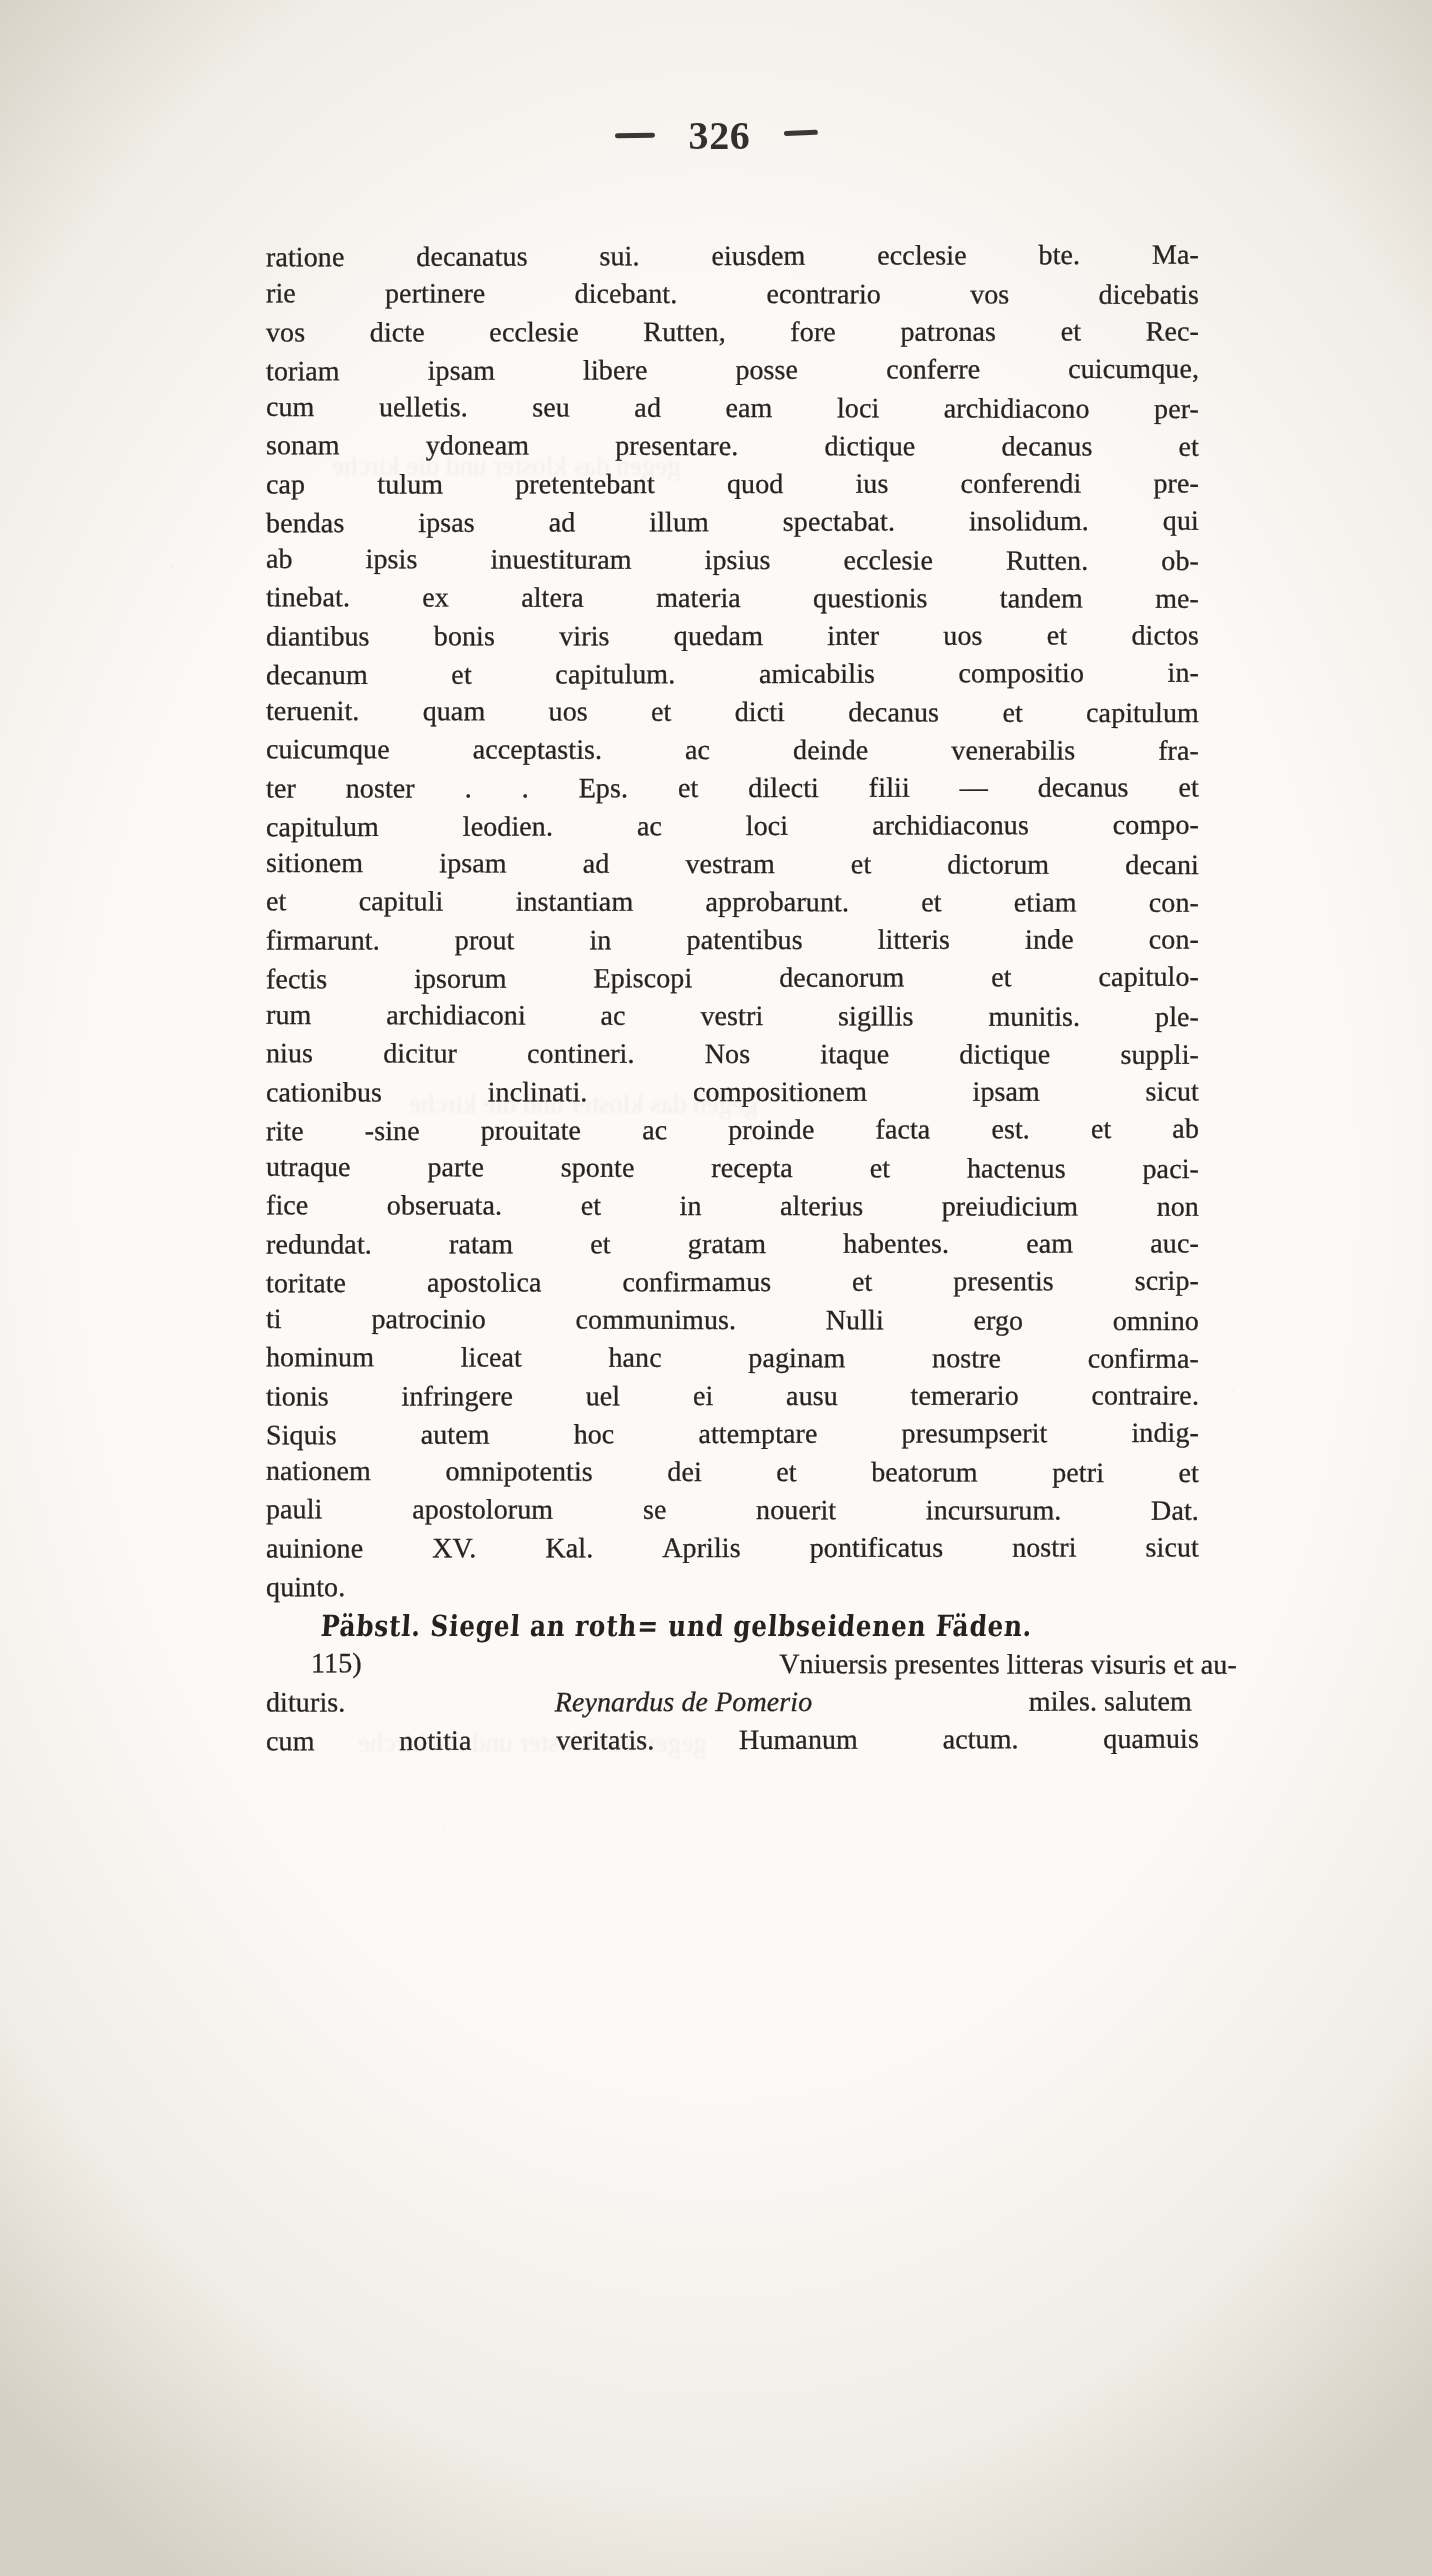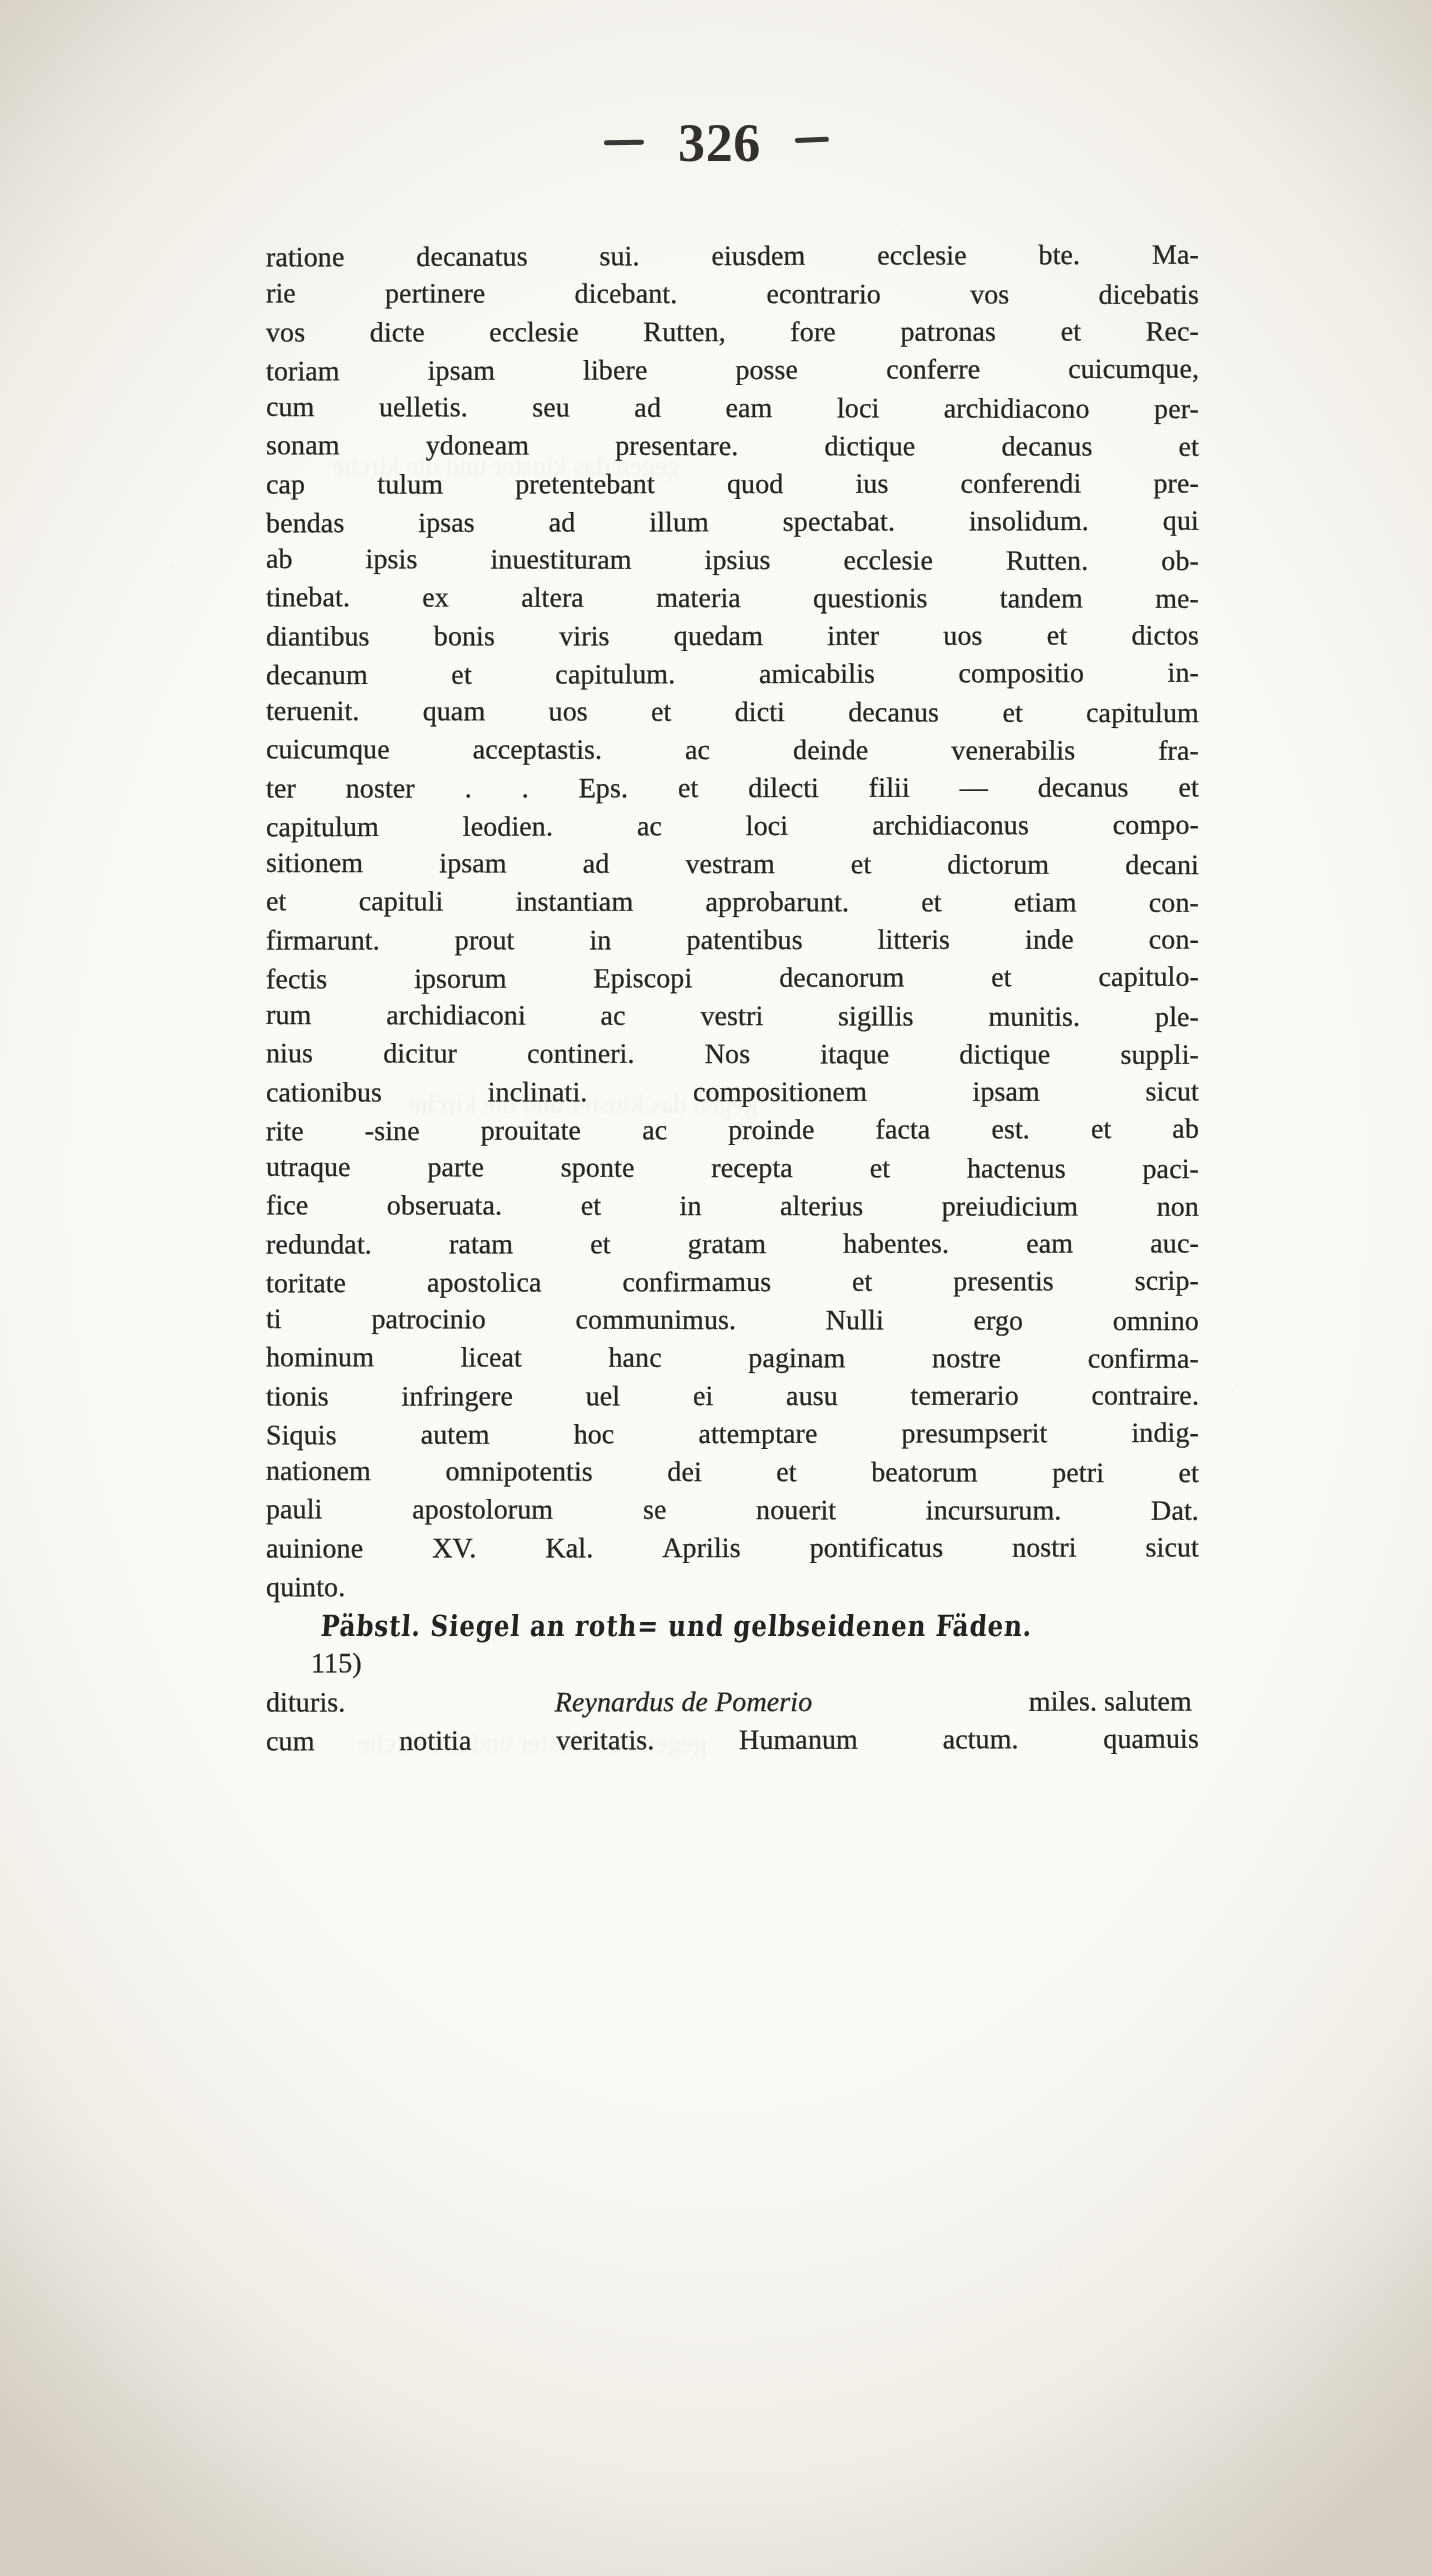--- a/index.html
+++ b/index.html
@@ -63,21 +63,21 @@
     width: 40px;
     height: 5.1px;
     background: #3a3836;
     border-radius: 2.6px;
     transform: rotate(-1.2deg);
   }
   .folio-rule.right { transform: rotate(-2.4deg) translateY(-2.6px); width: 34px;}
   .folio-num {
     font-family: "Liberation Serif", serif;
     font-weight: bold;
-    font-size: 54px;
+    font-size: 40px;
     letter-spacing: 0.6px;
     line-height: 1;
     color: #322f2d;
   }
 
   
   .textblock {
     position: absolute;
     top: 237px;
     left: 266px;
@@ -480,20 +480,21 @@
           <span>sicut</span>
         </div>
       <div class="ln last sk1">quinto.</div>
     </div>
 
     <div class="fraktur-line">Päbstl. Siegel an roth= und gelbseidenen Fäden.</div>
 
     <div>
       <div class="ln j sk2 indent-doc">
         <span>115)</span>
+          <span> Vniuersis presentes litteras visuris et au- </span>
       </div>
       <div class="ln j sk3">
         <span>dituris.</span>
           <span class="ital"> Reynardus de Pomerio </span>
           <span> miles. salutem </span>
       </div>
       <div class="ln j sk1">
           <span>cum</span>
           <span>notitia</span>
           <span>veritatis.</span>

